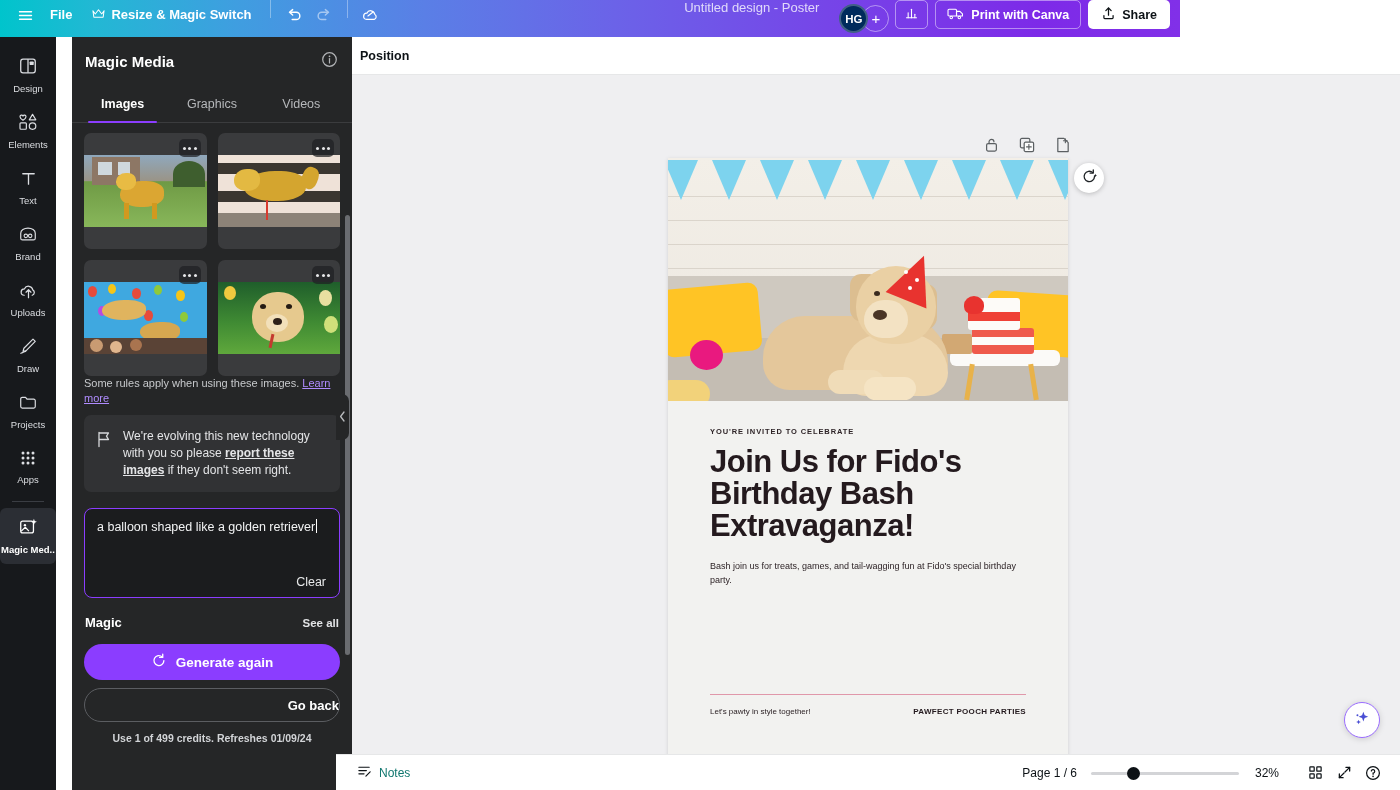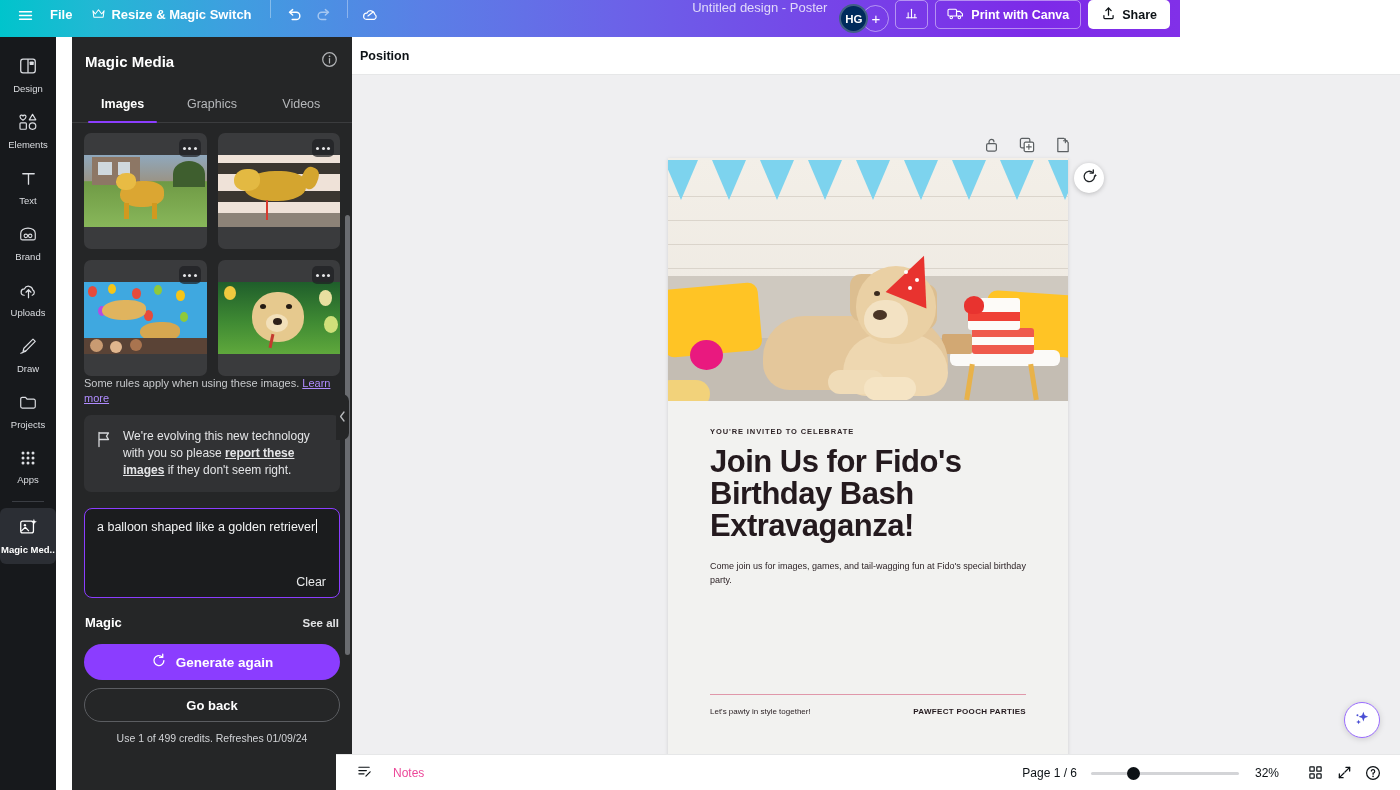--- a/index.html
+++ b/index.html
@@ -24,21 +24,21 @@
     height: 28px; display: flex; align-items: center; gap: 6px;
     padding: 0 10px; border-radius: 4px; color: #fff;
     font-size: 13px; font-weight: 700; cursor: pointer; white-space: nowrap;
   }
   .tb-sep { width: 1px; height: 18px; background: rgba(255,255,255,.35); margin: 0 8px; }
   .tb-spacer { flex: 1; }
   .doc-title {
     color: rgba(255,255,255,.78); font-size: 13px; font-weight: 400;
     padding: 0 12px; cursor: pointer; white-space: nowrap;
   }
-  .avatar-group { display: flex; align-items: center; margin-right: 6px; }
+  .avatar-group { display: flex; align-items: center; margin-right: 6px; margin-left: 8px; }
   .avatar {
     width: 29px; height: 29px; border-radius: 50%;
     background: #002b5c; color: #fff; font-size: 11.5px; font-weight: 700;
     display: flex; align-items: center; justify-content: center;
     border: 2px solid rgba(255,255,255,.25); cursor: pointer; z-index: 2;
   }
   .avatar-plus {
     width: 27px; height: 27px; border-radius: 50%;
     border: 1px solid rgba(255,255,255,.45); color: #fff; font-size: 15px;
     display: flex; align-items: center; justify-content: center;
@@ -144,24 +144,24 @@
   .styles-lbl { font-size: 13px; color: #fff; font-weight: 600; }
   .see-all { font-size: 11.5px; color: #e2e3e5; cursor: pointer; font-weight: 600; }
   .gen-btn {
     margin-top: 14px; height: 36px; border-radius: 18px; background: #8b3dff;
     color: #fff; font-size: 13.5px; font-weight: 700; display: flex;
     align-items: center; justify-content: center; gap: 9px; cursor: pointer;
   }
   .back-btn {
     margin-top: 8px; height: 34px; border-radius: 17px; border: 1px solid #5b5d61;
     color: #fff; font-size: 13px; font-weight: 700; display: flex;
-    align-items: center; justify-content: center; cursor: pointer;
+    align-items: center; justify-content: flex-end; cursor: pointer;
   }
   .credits { margin-top: 10px; text-align: center; font-size: 10.5px;
-             color: #d2d4d7; font-weight: 400; }
+             color: #d2d4d7; font-weight: 700; }
 
   .panel-scroll {
     position: absolute; right: 2px; top: 92px; width: 5px; height: 440px;
     background: #6a6c70; border-radius: 3px; cursor: pointer;
   }
   .collapse-handle {
     position: absolute; left: 336px; top: 394px; width: 13px; height: 46px;
     background: #252627; border-radius: 0 7px 7px 0; z-index: 45;
     display: flex; align-items: center; justify-content: center; cursor: pointer;
   }
@@ -223,22 +223,22 @@
     font-size: 12px; font-weight: 700; color: #0d1216; cursor: pointer;
   }
 
   
   .botbar {
     position: absolute; left: 336px; bottom: 0; width: 1064px; height: 36px;
     background: #fff; border-top: 1px solid #e6e7e8; display: flex;
     align-items: center; padding: 0 14px; z-index: 55;
   }
   .notes-btn {
-    display: flex; align-items: center; gap: 21px; font-size: 12px;
-    color: #ec4899; cursor: pointer; padding: 4px 7px; border-radius: 4px;
+    display: flex; align-items: center; gap: 7px; font-size: 12px;
+    color: #0f766e; cursor: pointer; padding: 4px 7px; border-radius: 4px;
   }
   .bb-spacer { flex: 1; }
   .page-ind { font-size: 12px; color: #0d1216; margin-right: 14px; cursor: pointer; }
   .zoom-slider { width: 148px; height: 16px; position: relative; cursor: pointer; margin-right: 16px; }
   .zs-track {
     position: absolute; top: 7px; left: 0; width: 148px; height: 3px;
     background: #d3d4d7; border-radius: 2px;
   }
   .zs-thumb {
     position: absolute; top: 2px; left: 36px; width: 13px; height: 13px;
@@ -819,21 +819,21 @@
           <div class="dog-paw2"></div>
           <div class="hat"></div>
           <div style="position:absolute;left:236px;top:112px;width:4px;height:4px;background:#fff;border-radius:50%"></div>
           <div style="position:absolute;left:247px;top:120px;width:4px;height:4px;background:#fff;border-radius:50%"></div>
           <div style="position:absolute;left:240px;top:128px;width:4px;height:4px;background:#fff;border-radius:50%"></div>
         </div>
 
         <div class="poster-body">
           <div class="kicker">YOU'RE INVITED TO CELEBRATE</div>
           <div class="headline">Join Us for Fido's Birthday Bash Extravaganza!</div>
-          <div class="subcopy">Come join us for images, games, and tail-wagging fun at Fido's special birthday party.</div>
+          <div class="subcopy">Bash join us for treats, games, and tail-wagging fun at Fido's special birthday party.</div>
         </div>
 
         <div class="poster-rule"></div>
         <div class="poster-foot">
           <span class="foot-l">Let's pawty in style together!</span>
           <span class="foot-r">PAWFECT POOCH PARTIES</span>
         </div>
       </div>
 
       <div class="add-page">

